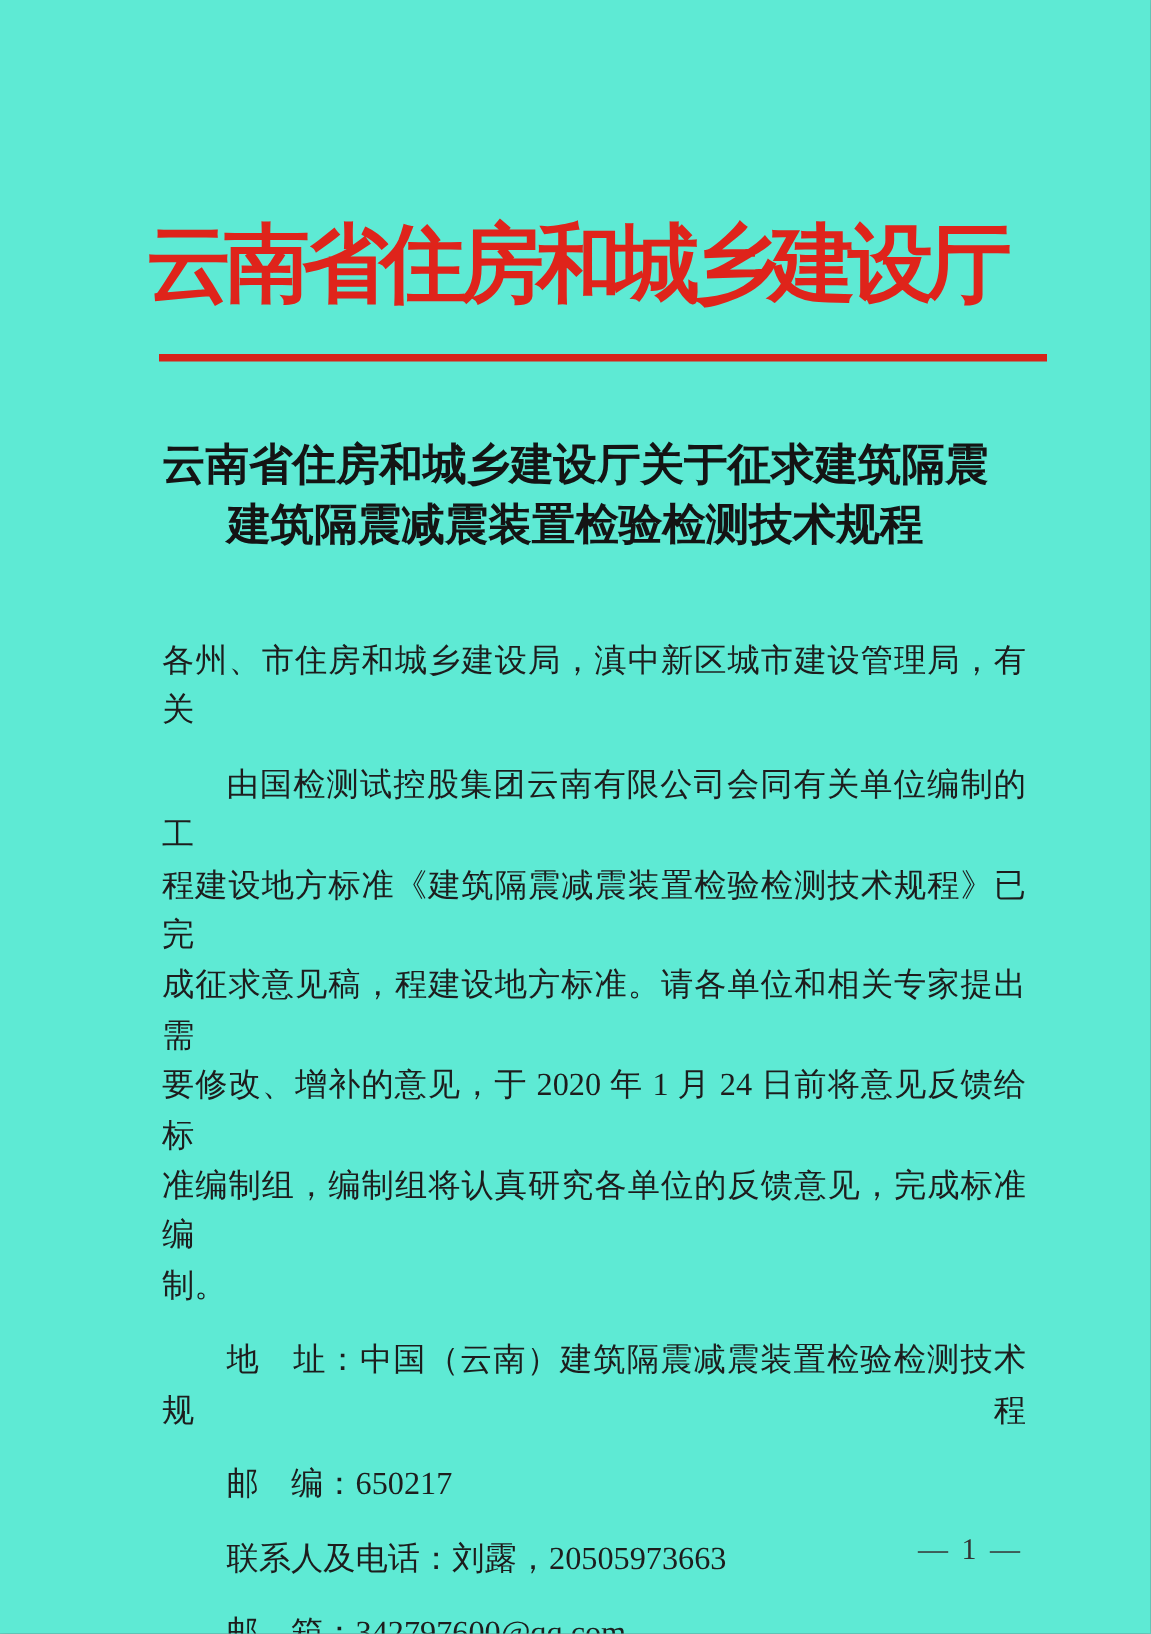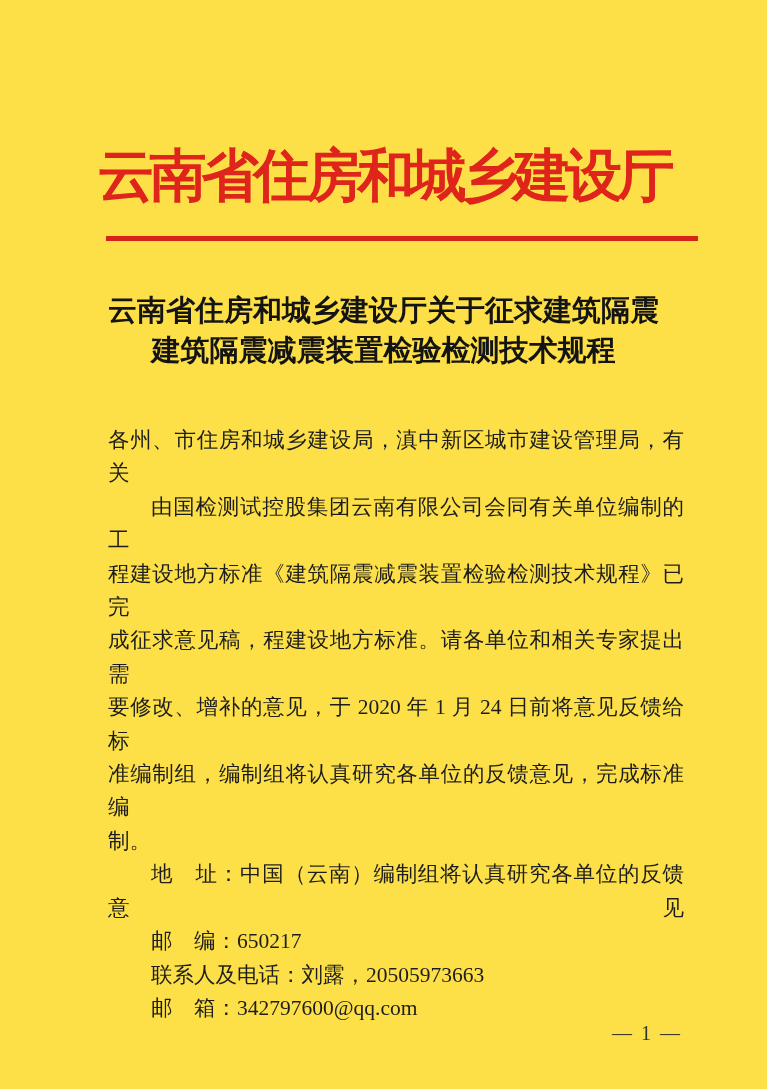--- a/index.html
+++ b/index.html
@@ -1,21 +1,21 @@
 <!DOCTYPE html>
 <html><head>
 <meta charset="utf-8">
 <style>
   html,body { margin:0; padding:0; }
   body { background:#888; }
   .page {
     position:relative;
     width:767px; height:1089px;
     margin:0 auto;
-    background:#fde047;
+    background:#5eead4;
     font-family:"Liberation Serif","DejaVu Serif",serif;
     overflow:hidden;
     box-shadow:0 0 6px rgba(0,0,0,.25);
   }
   .letterhead {
     position:absolute; top:138px; left:0; width:100%;
     text-align:center;
     font-size:57px; font-weight:bold;
     letter-spacing:-5px;
     color:#df241b;
@@ -32,21 +32,21 @@
     font-size:29px; font-weight:bold; line-height:40px;
     color:#141414;
   }
   .body-block {
     position:absolute; top:424px; left:108px; width:576px;
     font-size:21.5px; line-height:33.4px;
     color:#1d1d1d;
   }
   .line { min-height:33.4px; }
   .jline { text-align:justify; text-align-last:justify; }
-  .ind2 { text-indent:43px; }
+  .ind2 { text-indent:43px;margin-top:16px; }
   .page-no {
     position:absolute; top:1022px; left:612px;
     font-size:20px; letter-spacing:2px;
     color:#333;
     white-space:nowrap;
   }
 </style>
 </head>
 <body>
 
@@ -62,21 +62,21 @@
   </div>
 
   <div class="body-block">
     <div class="line jline">各州、市住房和城乡建设局，滇中新区城市建设管理局，有关</div>
     <div class="line jline ind2">由国检测试控股集团云南有限公司会同有关单位编制的工</div>
     <div class="line jline">程建设地方标准《建筑隔震减震装置检验检测技术规程》已完</div>
     <div class="line jline">成征求意见稿，程建设地方标准。请各单位和相关专家提出需</div>
     <div class="line jline">要修改、增补的意见，于 2020 年 1 月 24 日前将意见反馈给标</div>
     <div class="line jline">准编制组，编制组将认真研究各单位的反馈意见，完成标准编</div>
     <div class="line">制。</div>
-    <div class="line jline ind2">地　址：中国（云南）编制组将认真研究各单位的反馈意见</div>
+    <div class="line jline ind2">地　址：中国（云南）建筑隔震减震装置检验检测技术规程</div>
     <div class="line ind2">邮　编：650217</div>
     <div class="line ind2">联系人及电话：刘露，20505973663</div>
     <div class="line ind2">邮　箱：342797600@qq.com</div>
 
   </div>
 
   <div class="page-no">— 1 —</div>
 
 </div>
 

